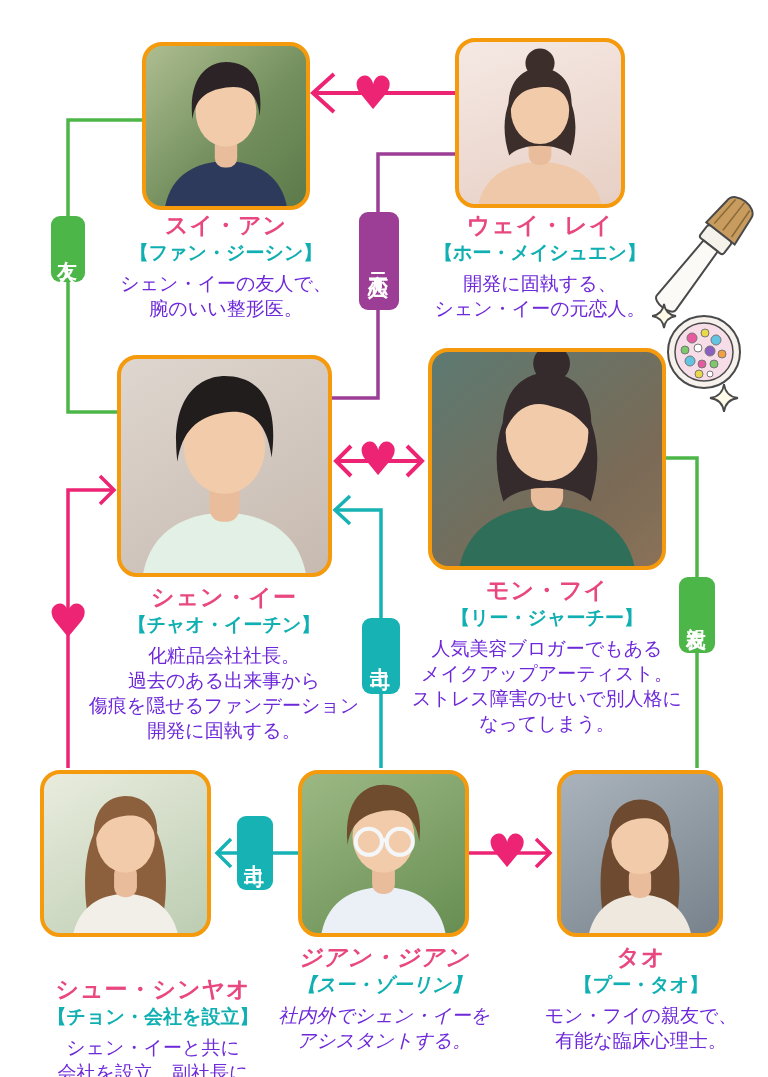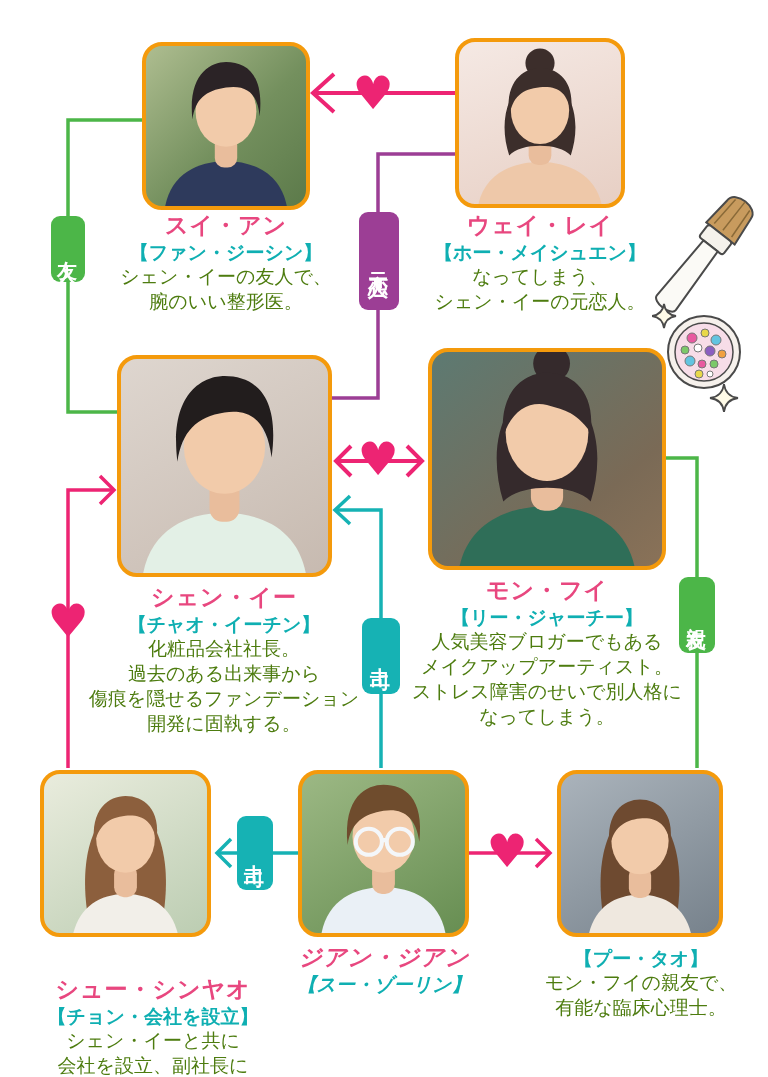--- a/index.html
+++ b/index.html
@@ -5,21 +5,21 @@
   html,body{margin:0;padding:0;background:#fff;}
   .canvas{position:relative;width:768px;height:1077px;background:#ffffff;overflow:hidden;
           font-family:"DejaVu Sans",sans-serif;}
   svg.connectors{position:absolute;left:0;top:0;z-index:1;}
   .photo{position:absolute;z-index:3;border:4px solid #F49A0C;border-radius:20px;
          box-sizing:border-box;overflow:hidden;}
   .photo svg{display:block;width:100%;height:100%;}
   .caption{position:absolute;z-index:2;text-align:center;}
   .char-name{font-size:23px;font-weight:bold;color:#E8477F;letter-spacing:1px;line-height:26px;}
   .char-actor{font-size:19px;font-weight:bold;color:#0FAFB2;line-height:23px;margin-top:3px;}
-  .char-desc{font-size:19px;color:#4d7c0f;line-height:25px;white-space:pre-line;}
+  .char-desc{font-size:19px;color:#6d28d9;line-height:25px;margin-top:7px;white-space:pre-line;}
   .rel-label{position:absolute;z-index:4;display:flex;align-items:center;justify-content:center;
              writing-mode:vertical-rl;text-orientation:upright;color:#fff;font-weight:bold;
              font-size:20px;letter-spacing:4px;border-radius:9px;}
   .rel-label--green{background:#4CB648;}
   .rel-label--purple{background:#9C3E95;}
   .rel-label--teal{background:#16B2B4;}
   .heart{position:absolute;z-index:4;width:48px;height:48px;color:#ED2473;font-size:46px;
          line-height:48px;text-align:center;font-weight:normal;}
   .deco{position:absolute;z-index:2;}
   
@@ -168,21 +168,21 @@
 
   <div class="caption" style="left:96px;top:212px;width:260px;">
     <div class="char-name">スイ・アン</div>
     <div class="char-actor">【ファン・ジーシン】</div>
     <div class="char-desc">シェン・イーの友人で、
 腕のいい整形医。</div>
   </div>
   <div class="caption" style="left:410px;top:212px;width:260px;text-align:center;">
     <div class="char-name">ウェイ・レイ</div>
     <div class="char-actor">【ホー・メイシュエン】</div>
-    <div class="char-desc">なってしまう、
+    <div class="char-desc">開発に固執する、
 シェン・イーの元恋人。</div>
   </div>
   <div class="caption" style="left:394px;top:577px;width:306px;">
     <div class="char-name">モン・フイ</div>
     <div class="char-actor">【リー・ジャーチー】</div>
     <div class="char-desc">人気美容ブロガーでもある
 メイクアップアーティスト。
 ストレス障害のせいで別人格に
 なってしまう。</div>
   </div>
@@ -196,22 +196,25 @@
   </div>
   <div class="caption" style="left:0px;top:976px;width:250px;padding-left:28px;">
     <div class="char-name">シュー・シンヤオ</div>
     <div class="char-actor">【チョン・会社を設立】</div>
     <div class="char-desc">シェン・イーと共に
 会社を設立、副社長に</div>
   </div>
   <div class="caption" style="left:254px;top:944px;width:260px;font-style:italic;">
     <div class="char-name">ジアン・ジアン</div>
     <div class="char-actor">【スー・ゾーリン】</div>
+    <div class="char-desc">社内外でシェン・イーを
+アシスタントする。</div>
   </div>
   <div class="caption" style="left:516px;top:944px;width:250px;">
+    <div class="char-name">タオ</div>
     <div class="char-actor">【プー・タオ】</div>
     <div class="char-desc">モン・フイの親友で、
 有能な臨床心理士。</div>
   </div>
 
   <svg class="deco" style="left:635px;top:175px;" width="135" height="165" viewBox="0 0 135 165">
     <g transform="rotate(38 67 82)" stroke="#4a4a4a" stroke-width="2">
       <path d="M52,22 C52,8 82,8 82,22 L85,52 L49,52 Z" fill="#C89B5E"></path>
       <path d="M58,16 L56,48 M67,12 L67,48 M76,16 L78,48" fill="none" stroke="#8a6a38" stroke-width="1.5"></path>
       <rect x="52" y="52" width="30" height="16" rx="3" fill="#f5f2ec"></rect>

